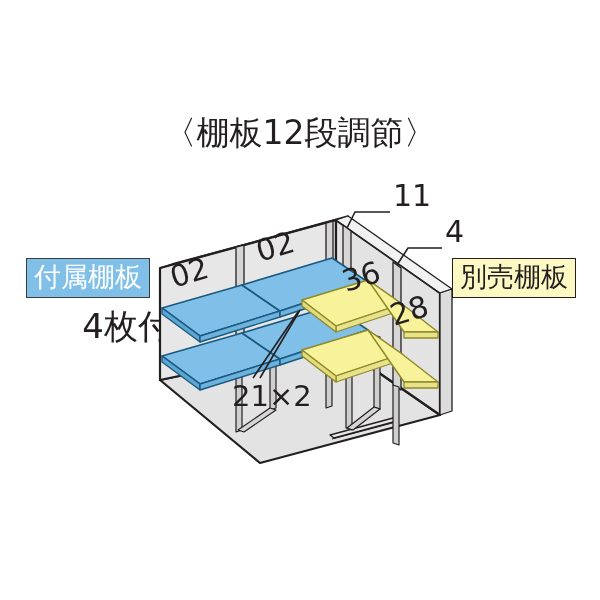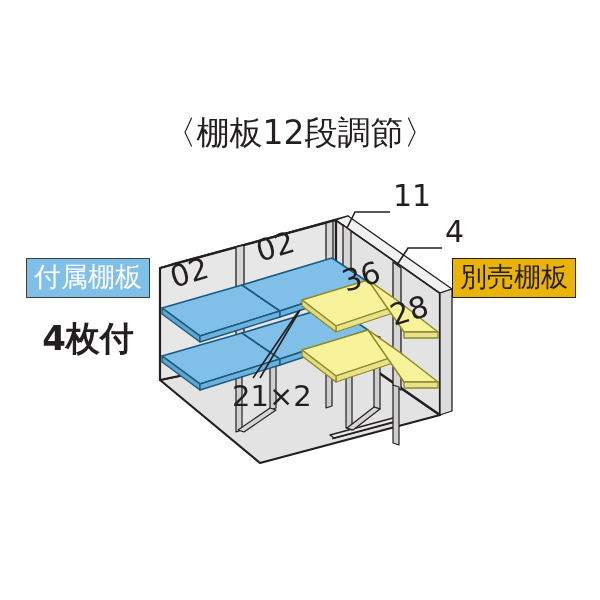--- a/index.html
+++ b/index.html
@@ -53,32 +53,33 @@
     font-family: "DejaVu Sans", "Liberation Sans", sans-serif;
     font-weight: 400;
     white-space: nowrap;
   }
   .badge.blue {
     background: #7fbfe8;
     color: #ffffff;
     border-color: #3c3c3c;
   }
   .badge.yellow {
-    background: #eab308;
+    background: #fef9c3;
     color: #231f20;
     border-color: #231f20;
   }
   .sub-text {
-    margin-top: 20px;
+    margin-top: 8px;
     font-size: 34px;
     line-height: 40px;
     color: #231f20;
     font-family: "DejaVu Sans", "Liberation Sans", sans-serif;
-    font-weight: 700;
+    font-weight: 400;
     white-space: nowrap;
+    text-align: right;
   }
   svg.diagram {
     position: absolute;
     left: 150px;
     top: 180px;
     width: 320px;
     height: 300px;
     overflow: visible;
   }
   .num {

